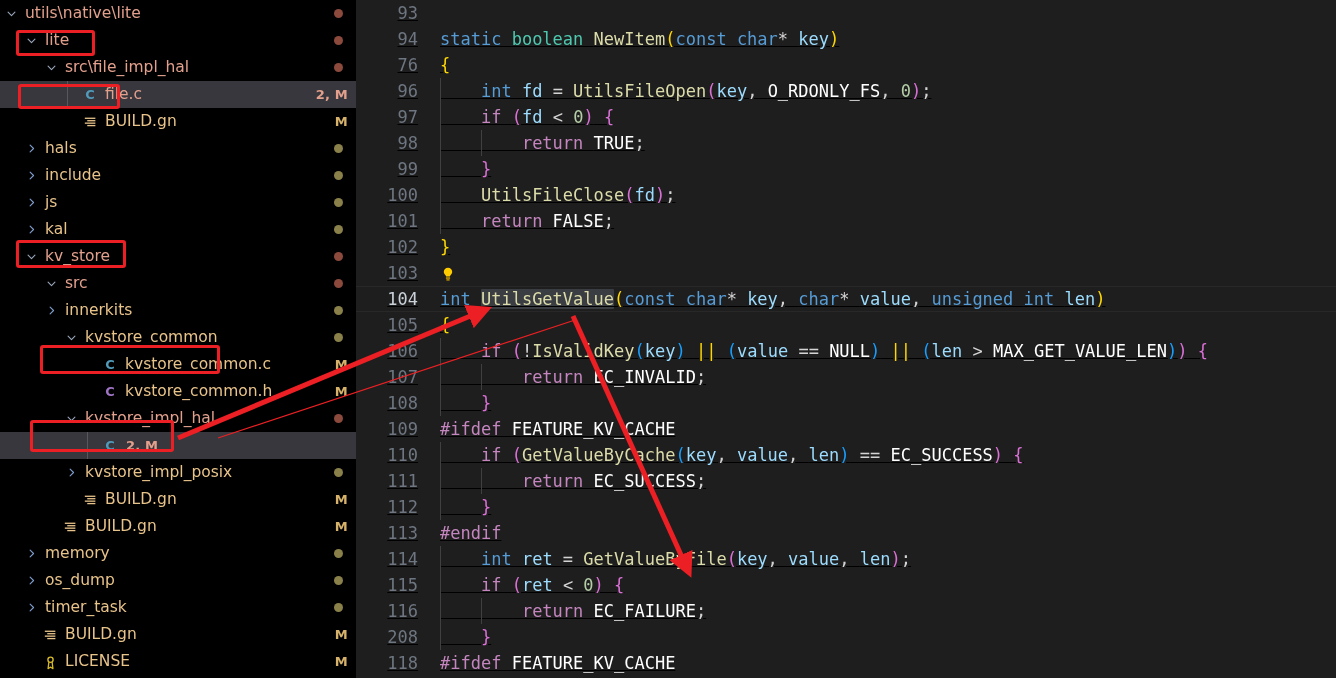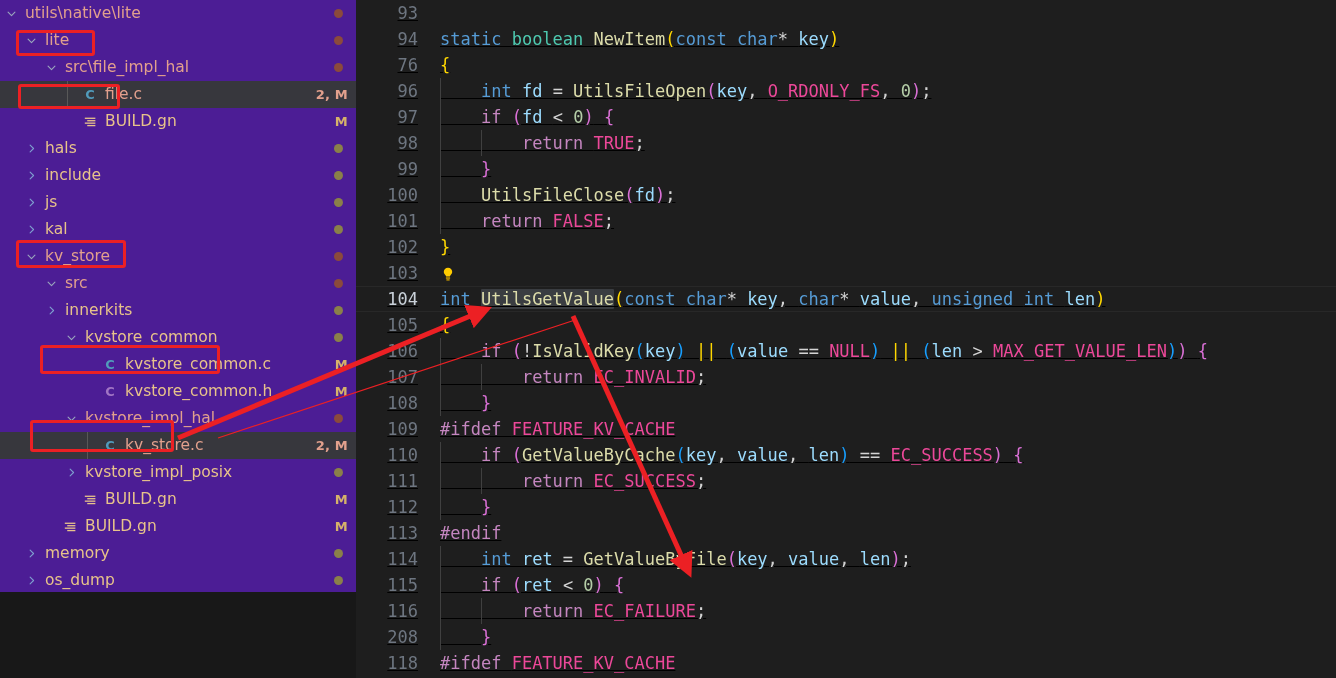--- a/index.html
+++ b/index.html
@@ -17,22 +17,22 @@
     position: relative;
     width: 1336px; height: 678px;
     display: flex;
     background: #181818;
   }
 
   
   #sidebar {
     position: relative;
     width: 356px;
-    height: 592px;
-    background: #4c1d95;
+    height: 678px;
+    background: #000000;
     overflow: hidden;
     flex: 0 0 356px;
   }
   .tree-row {
     position: relative;
     height: 27px;
     line-height: 27px;
     display: flex;
     align-items: center;
     font-size: 15.5px;
@@ -145,21 +145,21 @@
   }
   .lnum.active { color: #c9d1d9; }
   .ctext { flex: 1 1 auto; position: relative; }
 
   
   .kw      { color: #569cd6; }  
   .kwc     { color: #c586c0; }  
   .type    { color: #4ec9b0; }  
   .fn      { color: #dcdcaa; }  
   .var     { color: #9cdcfe; }  
-  .cnst    { color: #ec4899; }  
+  .cnst    { color: #ffffff; }  
   .num     { color: #b5cea8; }  
   .plain   { color: #d4d4d4; }
   .py      { color: #ffd700; }  
   .pp      { color: #da70d6; }  
   .pb      { color: #179fff; }  
   .op      { color: #d4d4d4; }
   .hl      { background: #3a3d41; border-radius: 1px; }
 
   .indent-guide {
     position: absolute;
@@ -347,21 +347,20 @@
             <path d="M3 6 L8 11 L13 6" stroke="#9aa7bd" stroke-width="1.6" fill="none" stroke-linecap="round" stroke-linejoin="round"></path>
           </svg>
         </span>
         <span class="label folder-dirty">kvstore_impl_hal</span>
         <span class="dot orange"></span>
       </div>
       <div class="tree-row selected">
         <span class="tree-indent" style="width: 82px;"></span>
         <span class="vline"></span>
         <span class="ficon c-src">C</span>
-        <span class="label file-dirty">kv_store.c</span>
         <span class="badge dirty">2, M</span>
       </div>
       <div class="tree-row">
         <span class="tree-indent" style="width: 62px;"></span>
         <span class="twisty">
           <svg width="11" height="11" viewBox="0 0 16 16">
             <path d="M6 3 L11 8 L6 13" stroke="#7e9ecf" stroke-width="1.6" fill="none" stroke-linecap="round" stroke-linejoin="round"></path>
           </svg>
         </span>
         <span class="label folder-plain">kvstore_impl_posix</span>

